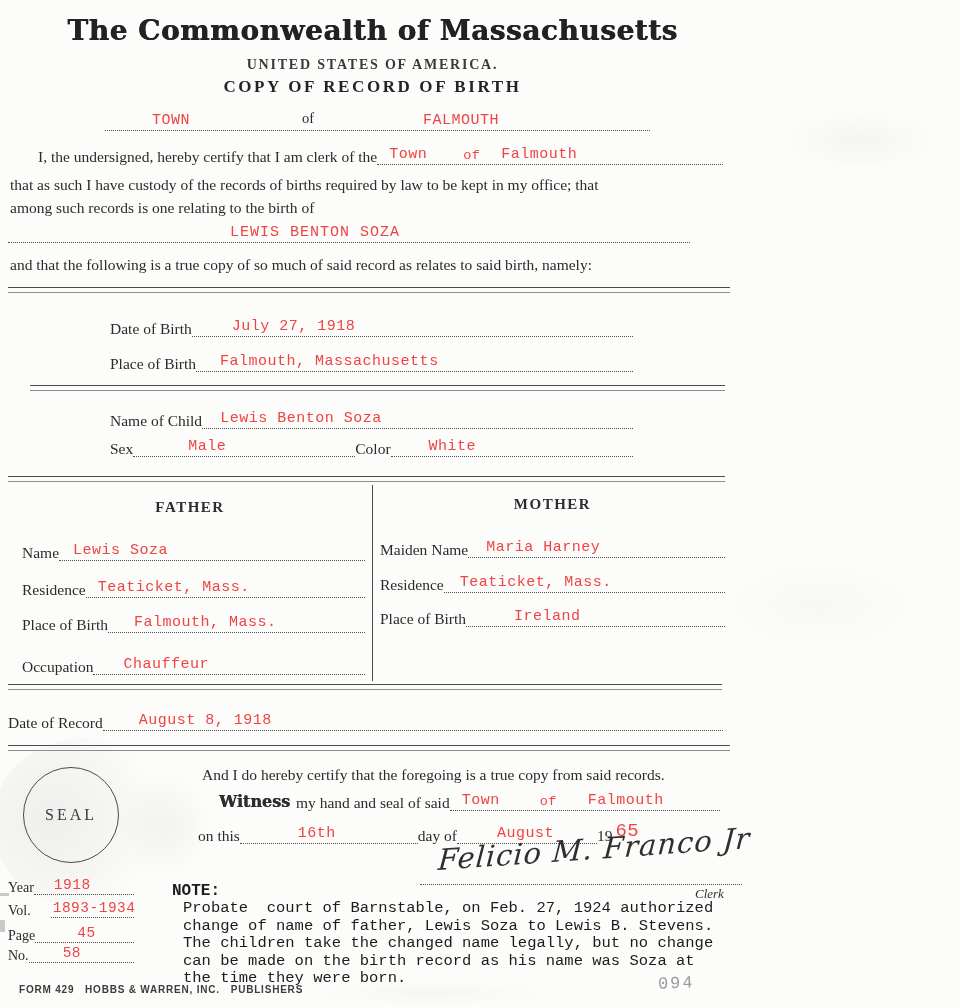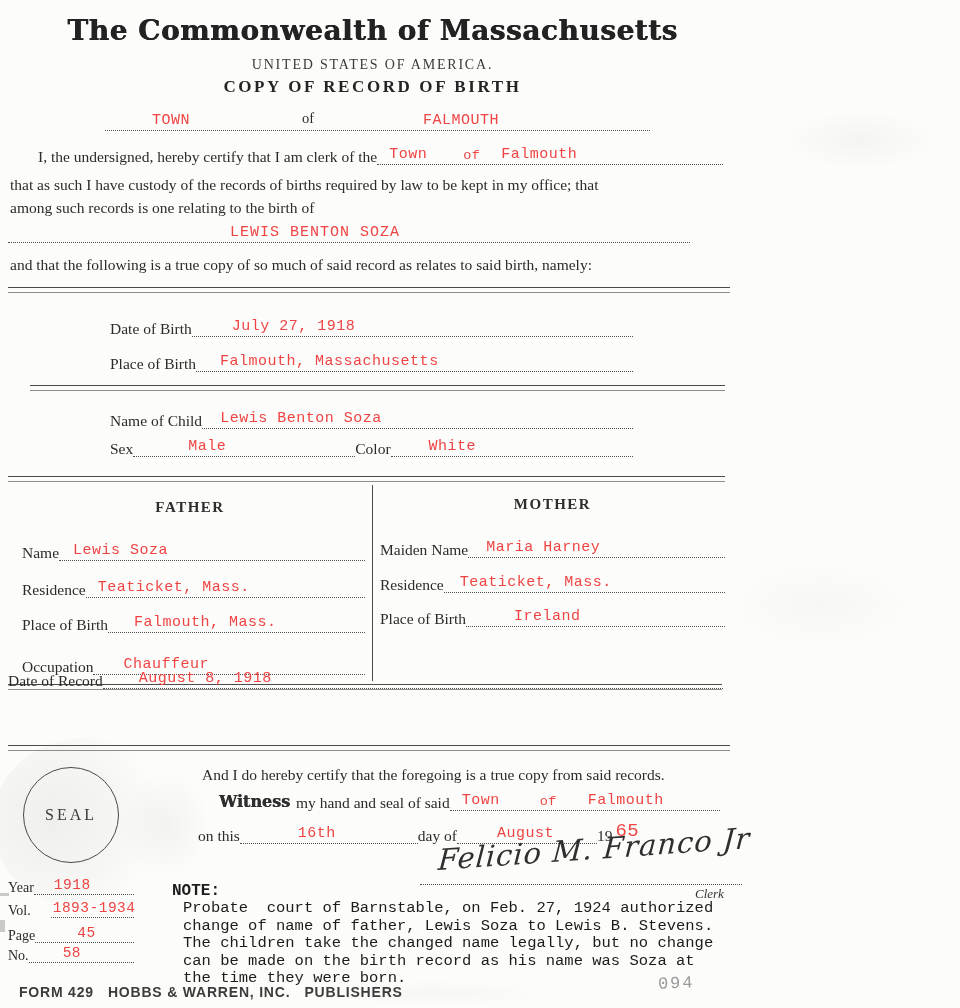--- a/index.html
+++ b/index.html
@@ -2,21 +2,21 @@
 <html><head>
 <meta charset="utf-8">
 <style>
   html,body{margin:0;padding:0;width:960px;height:1008px;background:#fff;}
   .page{position:absolute;left:0;top:0;width:960px;height:1008px;background:#fcfcfa;overflow:hidden;
         font-family:"Liberation Serif","DejaVu Serif",serif;color:#2e2e2e;}
   .abs{position:absolute;}
   .printed{font-family:"Liberation Serif","DejaVu Serif",serif;color:#2b2b2b;font-size:15.5px;white-space:nowrap;}
   .typed{font-family:"Liberation Mono","DejaVu Sans Mono",monospace;color:#ef4444;font-size:15px;
          letter-spacing:.5px;white-space:nowrap;}
-  .center{left:0;width:745px;text-align:center;}
+  .center{left:0;width:745px;text-align:center;font-weight:bold;}
   .title{font-family:"DejaVu Serif",serif;font-weight:700;font-size:28px;color:#222;
          text-shadow:.6px 0 0 #222;letter-spacing:.5px;}
   .subtitle{font-size:14px;letter-spacing:1.8px;color:#3a3a3a;}
   .doctitle{font-size:17px;font-weight:700;letter-spacing:2.6px;color:#242424;}
   .row{position:absolute;display:flex;align-items:flex-end;}
   .row .printed{position:relative;top:1px;}
   .fill{position:relative;border-bottom:1.4px dotted #4e4e4e;height:20px;}
   .fill>span{position:absolute;bottom:1px;}
   .grow{flex:1;}
   .dbl{position:absolute;height:4px;border-top:1.6px solid #4b4b4b;border-bottom:1.4px solid #8d8d8d;}
@@ -25,21 +25,21 @@
   .witness-word{font-family:"DejaVu Serif",serif;font-weight:700;font-size:16px;
                 text-shadow:.5px 0 0 #2b2b2b;margin-right:6px;}
   .sig{font-family:"DejaVu Serif",serif;font-style:italic;font-size:29px;color:#2f2f2f;
        transform:rotate(-4deg) skewX(-8deg);transform-origin:left bottom;letter-spacing:1px;white-space:nowrap;}
   .clerk{font-style:italic;font-size:13px;color:#333;}
   .mono-note{font-family:"Liberation Mono","DejaVu Sans Mono",monospace;font-size:15.5px;color:#1c1c1c;
              line-height:17.5px;white-space:pre;}
   .note-label{font-family:"Liberation Mono","DejaVu Sans Mono",monospace;font-weight:700;font-size:16px;color:#1c1c1c;}
   .margin-label{font-size:14px;}
   .margin-val{font-size:14.5px;}
-  .formline{font-family:"Liberation Sans","DejaVu Sans",sans-serif;font-weight:700;font-size:14px;
+  .formline{font-family:"Liberation Sans","DejaVu Sans",sans-serif;font-weight:700;font-size:10px;
             letter-spacing:.8px;color:#3c3c3c;white-space:pre;}
   .stamp{font-family:"Liberation Mono","DejaVu Sans Mono",monospace;font-size:17px;color:#9a9a9a;
          letter-spacing:2px;transform:rotate(-2deg);}
   .seal-circle{position:absolute;left:23px;top:767px;width:94px;height:94px;border:1.6px solid #4a4a4a;
                border-radius:50%;display:flex;align-items:center;justify-content:center;}
   .seal-text{font-size:16px;letter-spacing:3px;color:#3a3a3a;}
   .seal-emboss{position:absolute;left:-8px;top:738px;width:185px;height:170px;border-radius:50%;
                background:radial-gradient(circle at 60px 80px, rgba(120,120,120,.10) 0%, rgba(150,150,150,.06) 45%, rgba(255,255,255,0) 70%);}
   .noise{position:absolute;border-radius:50%;pointer-events:none;}
   .n1{left:780px;top:110px;width:160px;height:60px;background:radial-gradient(ellipse,rgba(140,140,140,.07),rgba(255,255,255,0) 70%);}
@@ -172,21 +172,21 @@
     <div class="row" style="left:372px;top:123px;width:345px;">
       <span class="printed">Place of Birth</span>
       <div class="fill grow">
         <span class="typed" style="left:48px;">Ireland</span>
       </div>
     </div>
   </div>
 
   <div class="dbl" style="left:8px;top:684px;width:714px;"></div>
 
-  <div class="row" style="left:8px;top:668px;width:715px;">
+  <div class="row" style="left:8px;top:710px;width:715px;">
     <span class="printed">Date of Record</span>
     <div class="fill grow">
       <span class="typed" style="left:36px;">August 8, 1918</span>
     </div>
   </div>
 
   <div class="dbl" style="left:8px;top:745px;width:722px;"></div>
 
   <div class="abs printed" style="left:202px;top:766px;">And I do hereby certify that the foregoing is a true copy from said records.</div>
 

